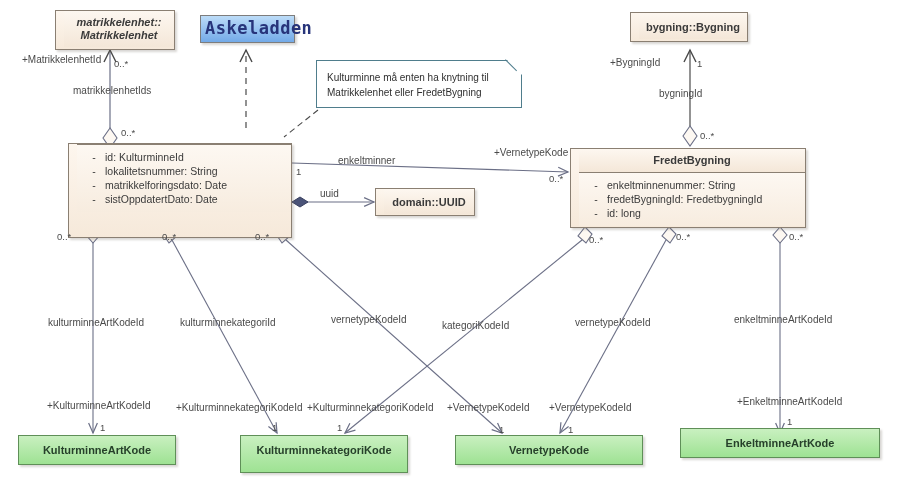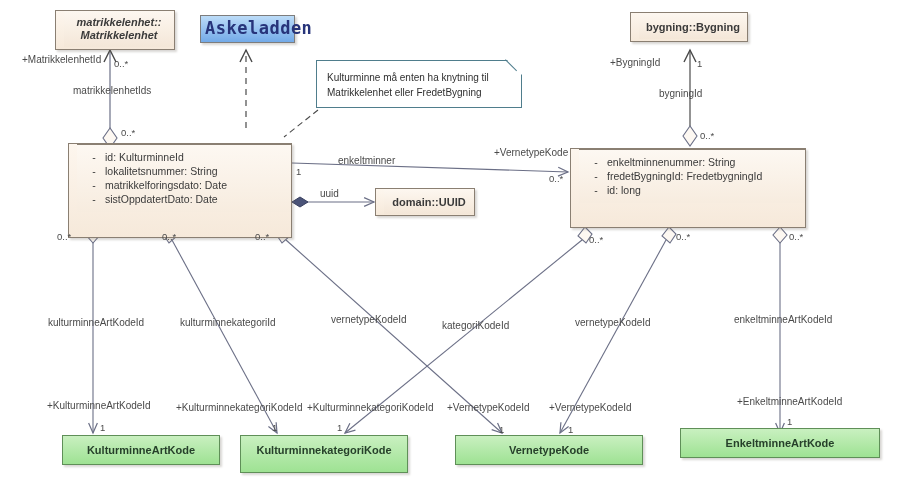--- a/index.html
+++ b/index.html
@@ -234,38 +234,39 @@
       <div class="attr">
         <span class="vis">-</span><span>matrikkelforingsdato: Date</span>
       </div>
       <div class="attr">
         <span class="vis">-</span><span>sistOppdatertDato: Date</span>
       </div>
     </div>
   </div>
 
   <div class="node cream" style="left:570px; top:148px; width:236px; height:80px;">
+    <div class="hdr">FredetBygning</div>
     <div class="body">
       <div class="attr">
         <span class="vis">-</span><span>enkeltminnenummer: String</span>
       </div>
       <div class="attr">
         <span class="vis">-</span><span>fredetBygningId: FredetbygningId</span>
       </div>
       <div class="attr">
         <span class="vis">-</span><span>id: long</span>
       </div>
     </div>
   </div>
 
   <div class="node cream" style="left:375px; top:188px; width:100px; height:28px;">
     <div class="hdr" style="padding-top:7px;">domain::UUID</div>
   </div>
 
-  <div class="node green" style="left:18px; top:435px; width:158px; height:30px;margin-left:44px;">
+  <div class="node green" style="left:18px; top:435px; width:158px; height:30px;">
     <div class="hdr" style="padding-top:8px;">KulturminneArtKode</div>
   </div>
 
   <div class="node green" style="left:240px; top:435px; width:168px; height:38px;">
     <div class="hdr" style="padding-top:8px;">KulturminnekategoriKode</div>
   </div>
 
   <div class="node green" style="left:455px; top:435px; width:188px; height:30px;">
     <div class="hdr" style="padding-top:8px;">VernetypeKode</div>
   </div>

